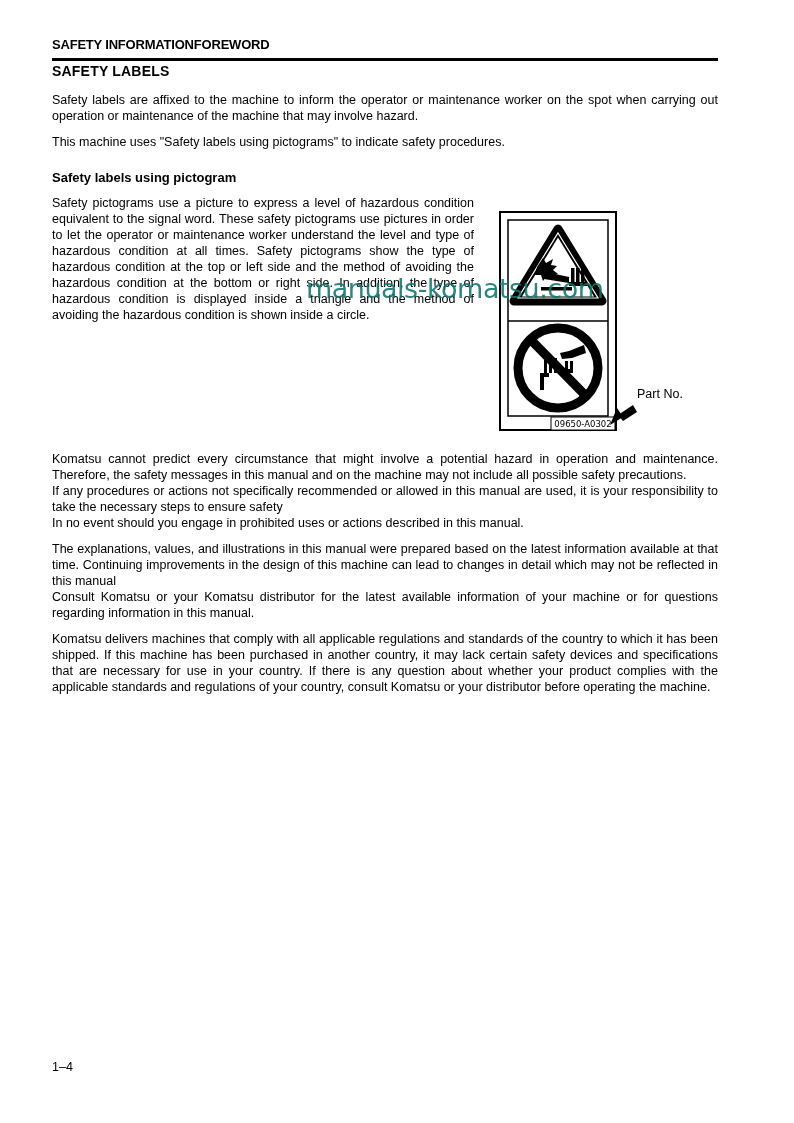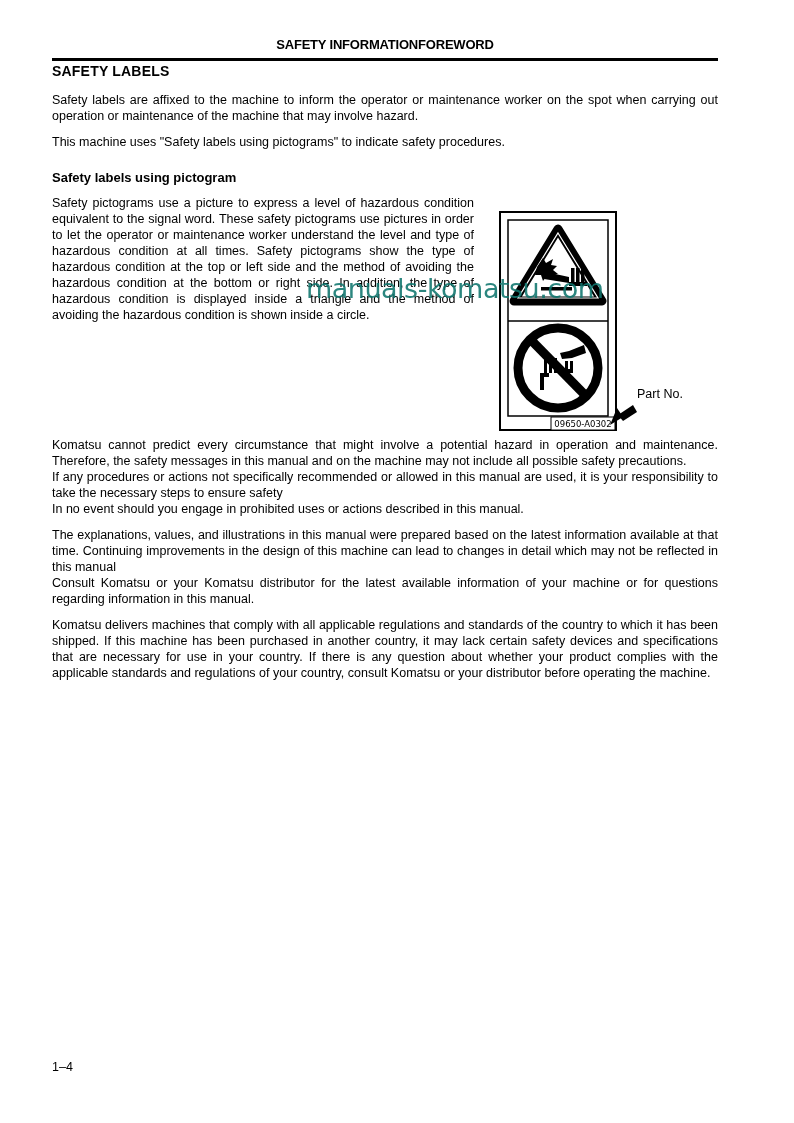--- a/index.html
+++ b/index.html
@@ -16,21 +16,21 @@
     color: #000;
     overflow: hidden;
   }
   .content { margin: 0 76px 0 52px; }
 
   .header {
     padding-top: 37px;
     padding-bottom: 5px;
     border-bottom: 3.5px solid #000;
     display: flex;
-    justify-content: center;
+    justify-content: flex-start;
     align-items: flex-end;
     font-size: 13px;
     font-weight: bold;
     letter-spacing: -0.2px;
   }
 
   h1.doc-title {
     font-size: 14px;
     line-height: 20px;
     font-weight: bold;
@@ -65,21 +65,21 @@
     white-space: nowrap;
   }
   .part-no-arrow {
     position: absolute;
     left: 136px;
     top: 192px;
   }
   .wrap-para { text-align: justify; }
 
   .line-block { margin-top: 10px; }
-  .line-block.tight { margin-top: 2px; }
+  .line-block.tight { margin-top: 16px; }
   .line-block div { text-align: justify; }
 
   .watermark {
     position: absolute;
     left: 306px;
     top: 281px;
     font-family: "DejaVu Sans", sans-serif;
     font-size: 27px;
     font-weight: normal;
     letter-spacing: -0.5px;

